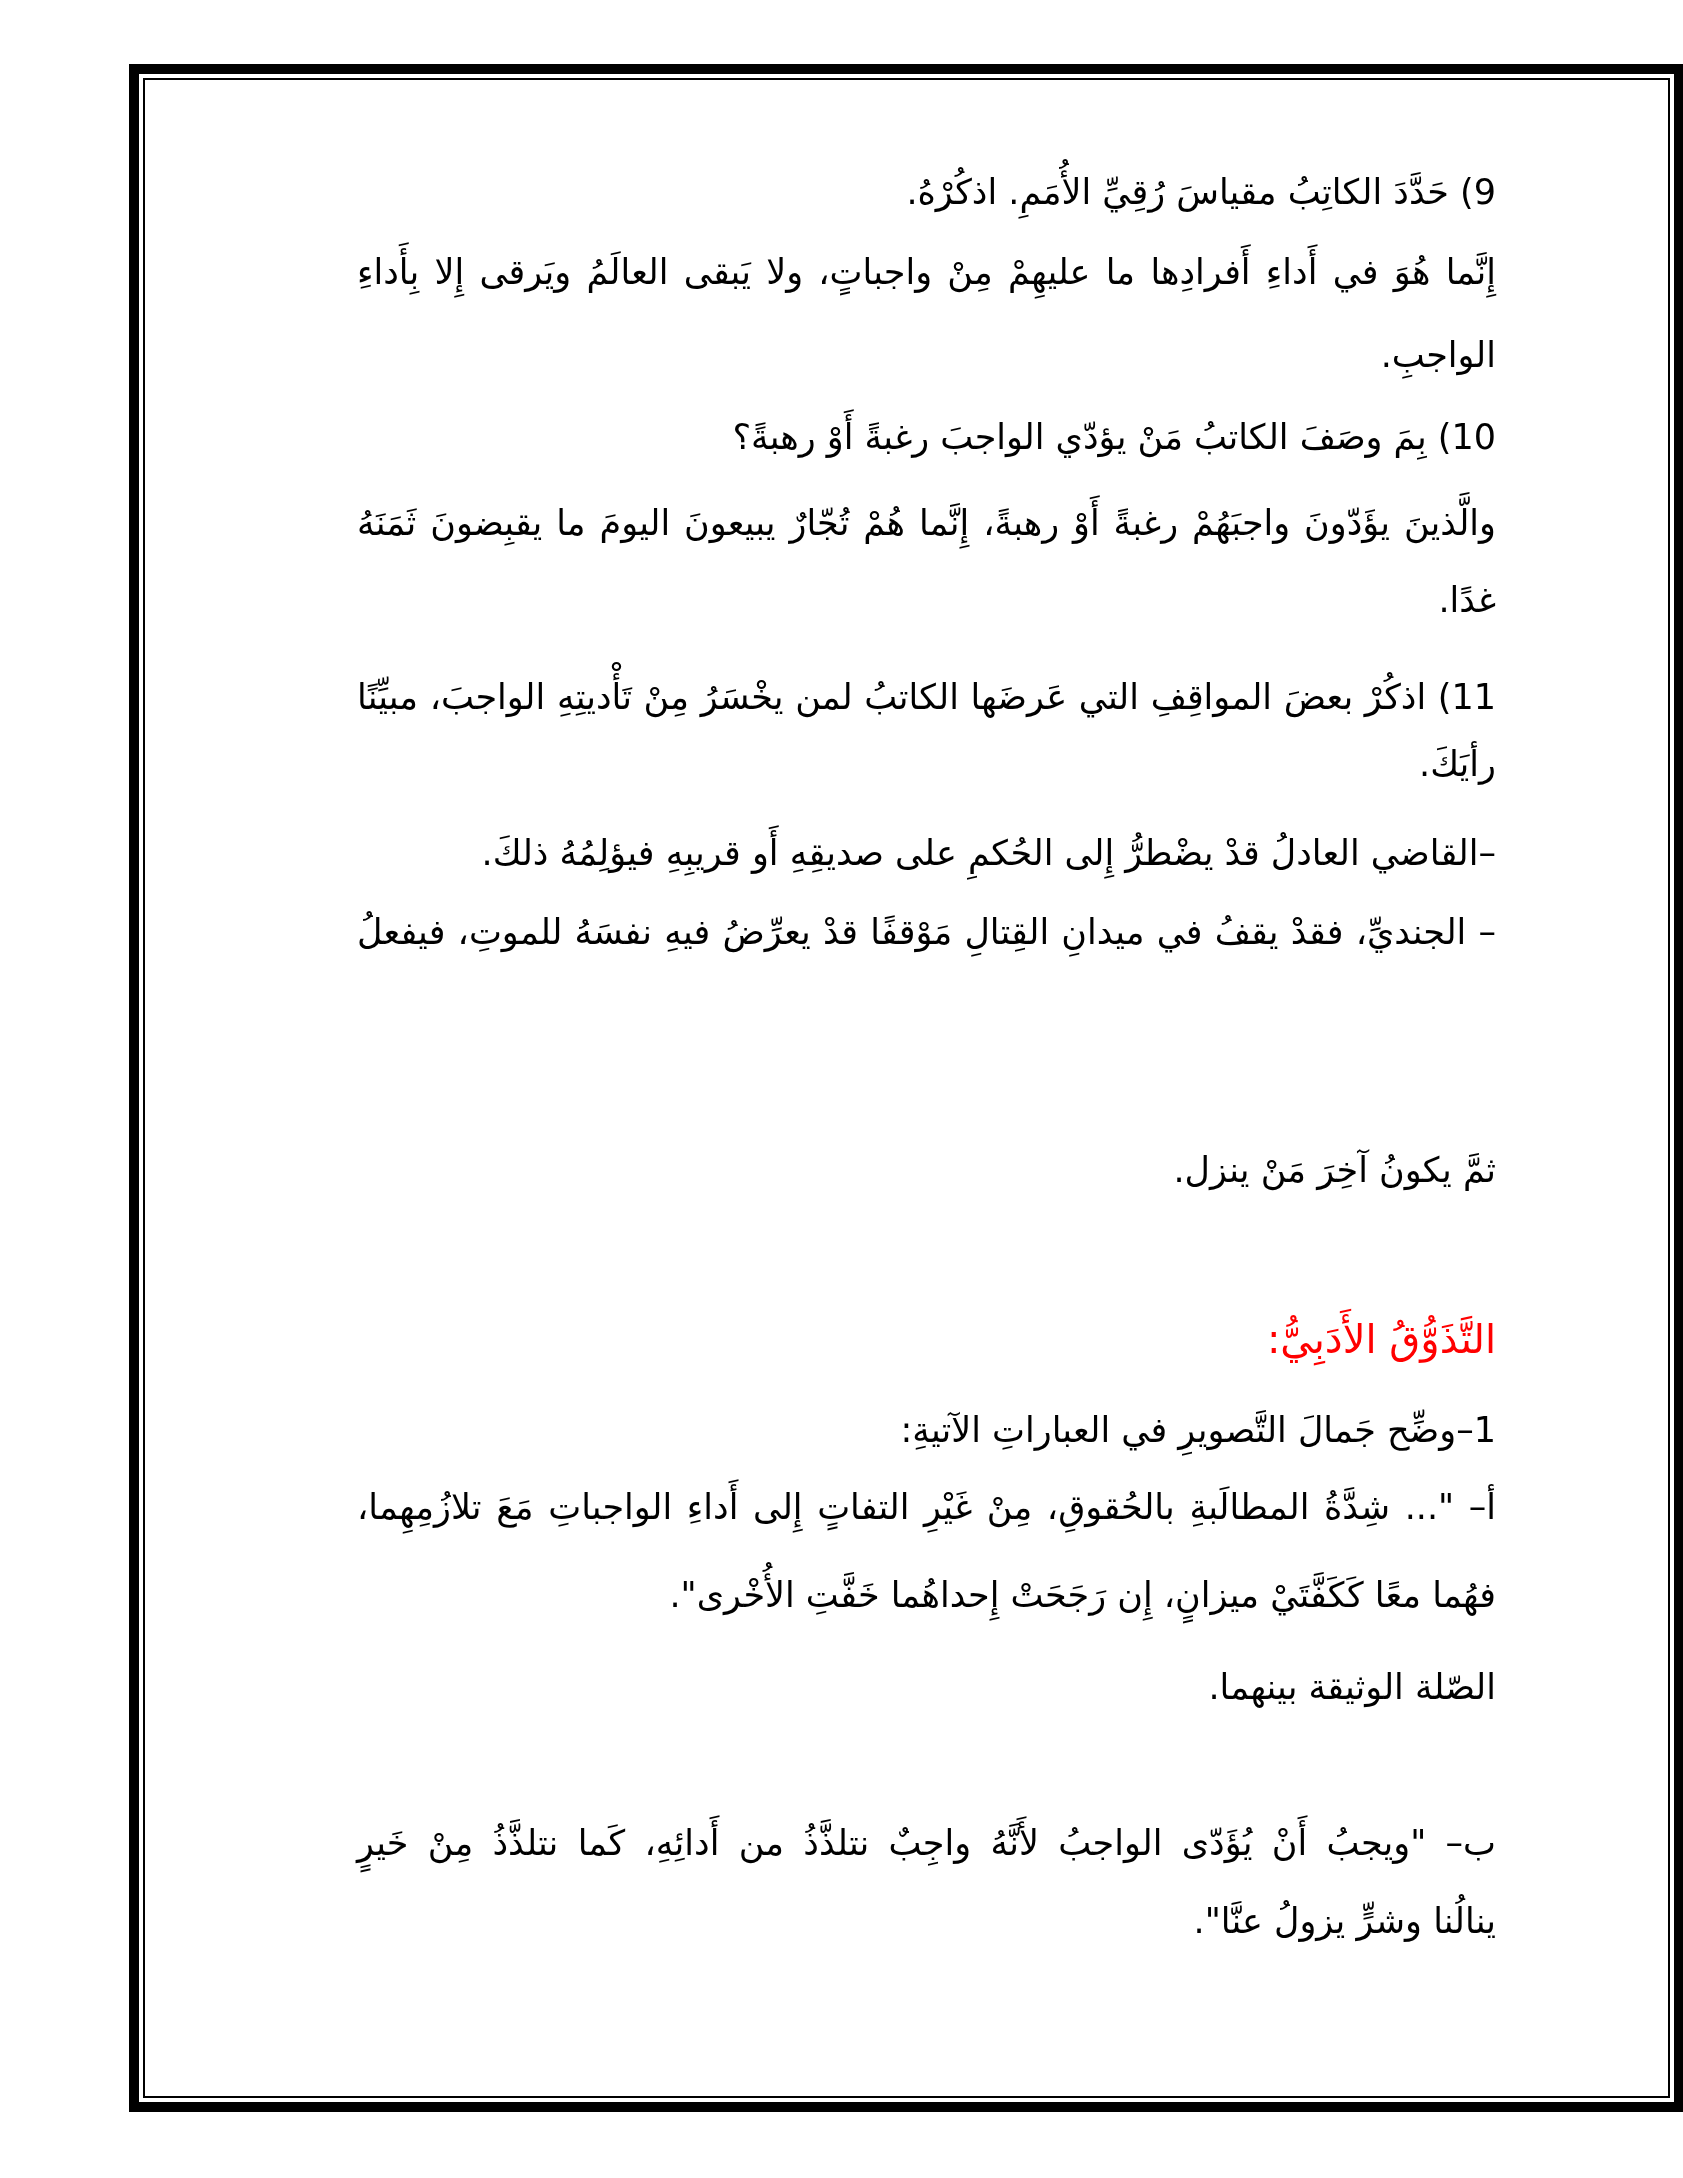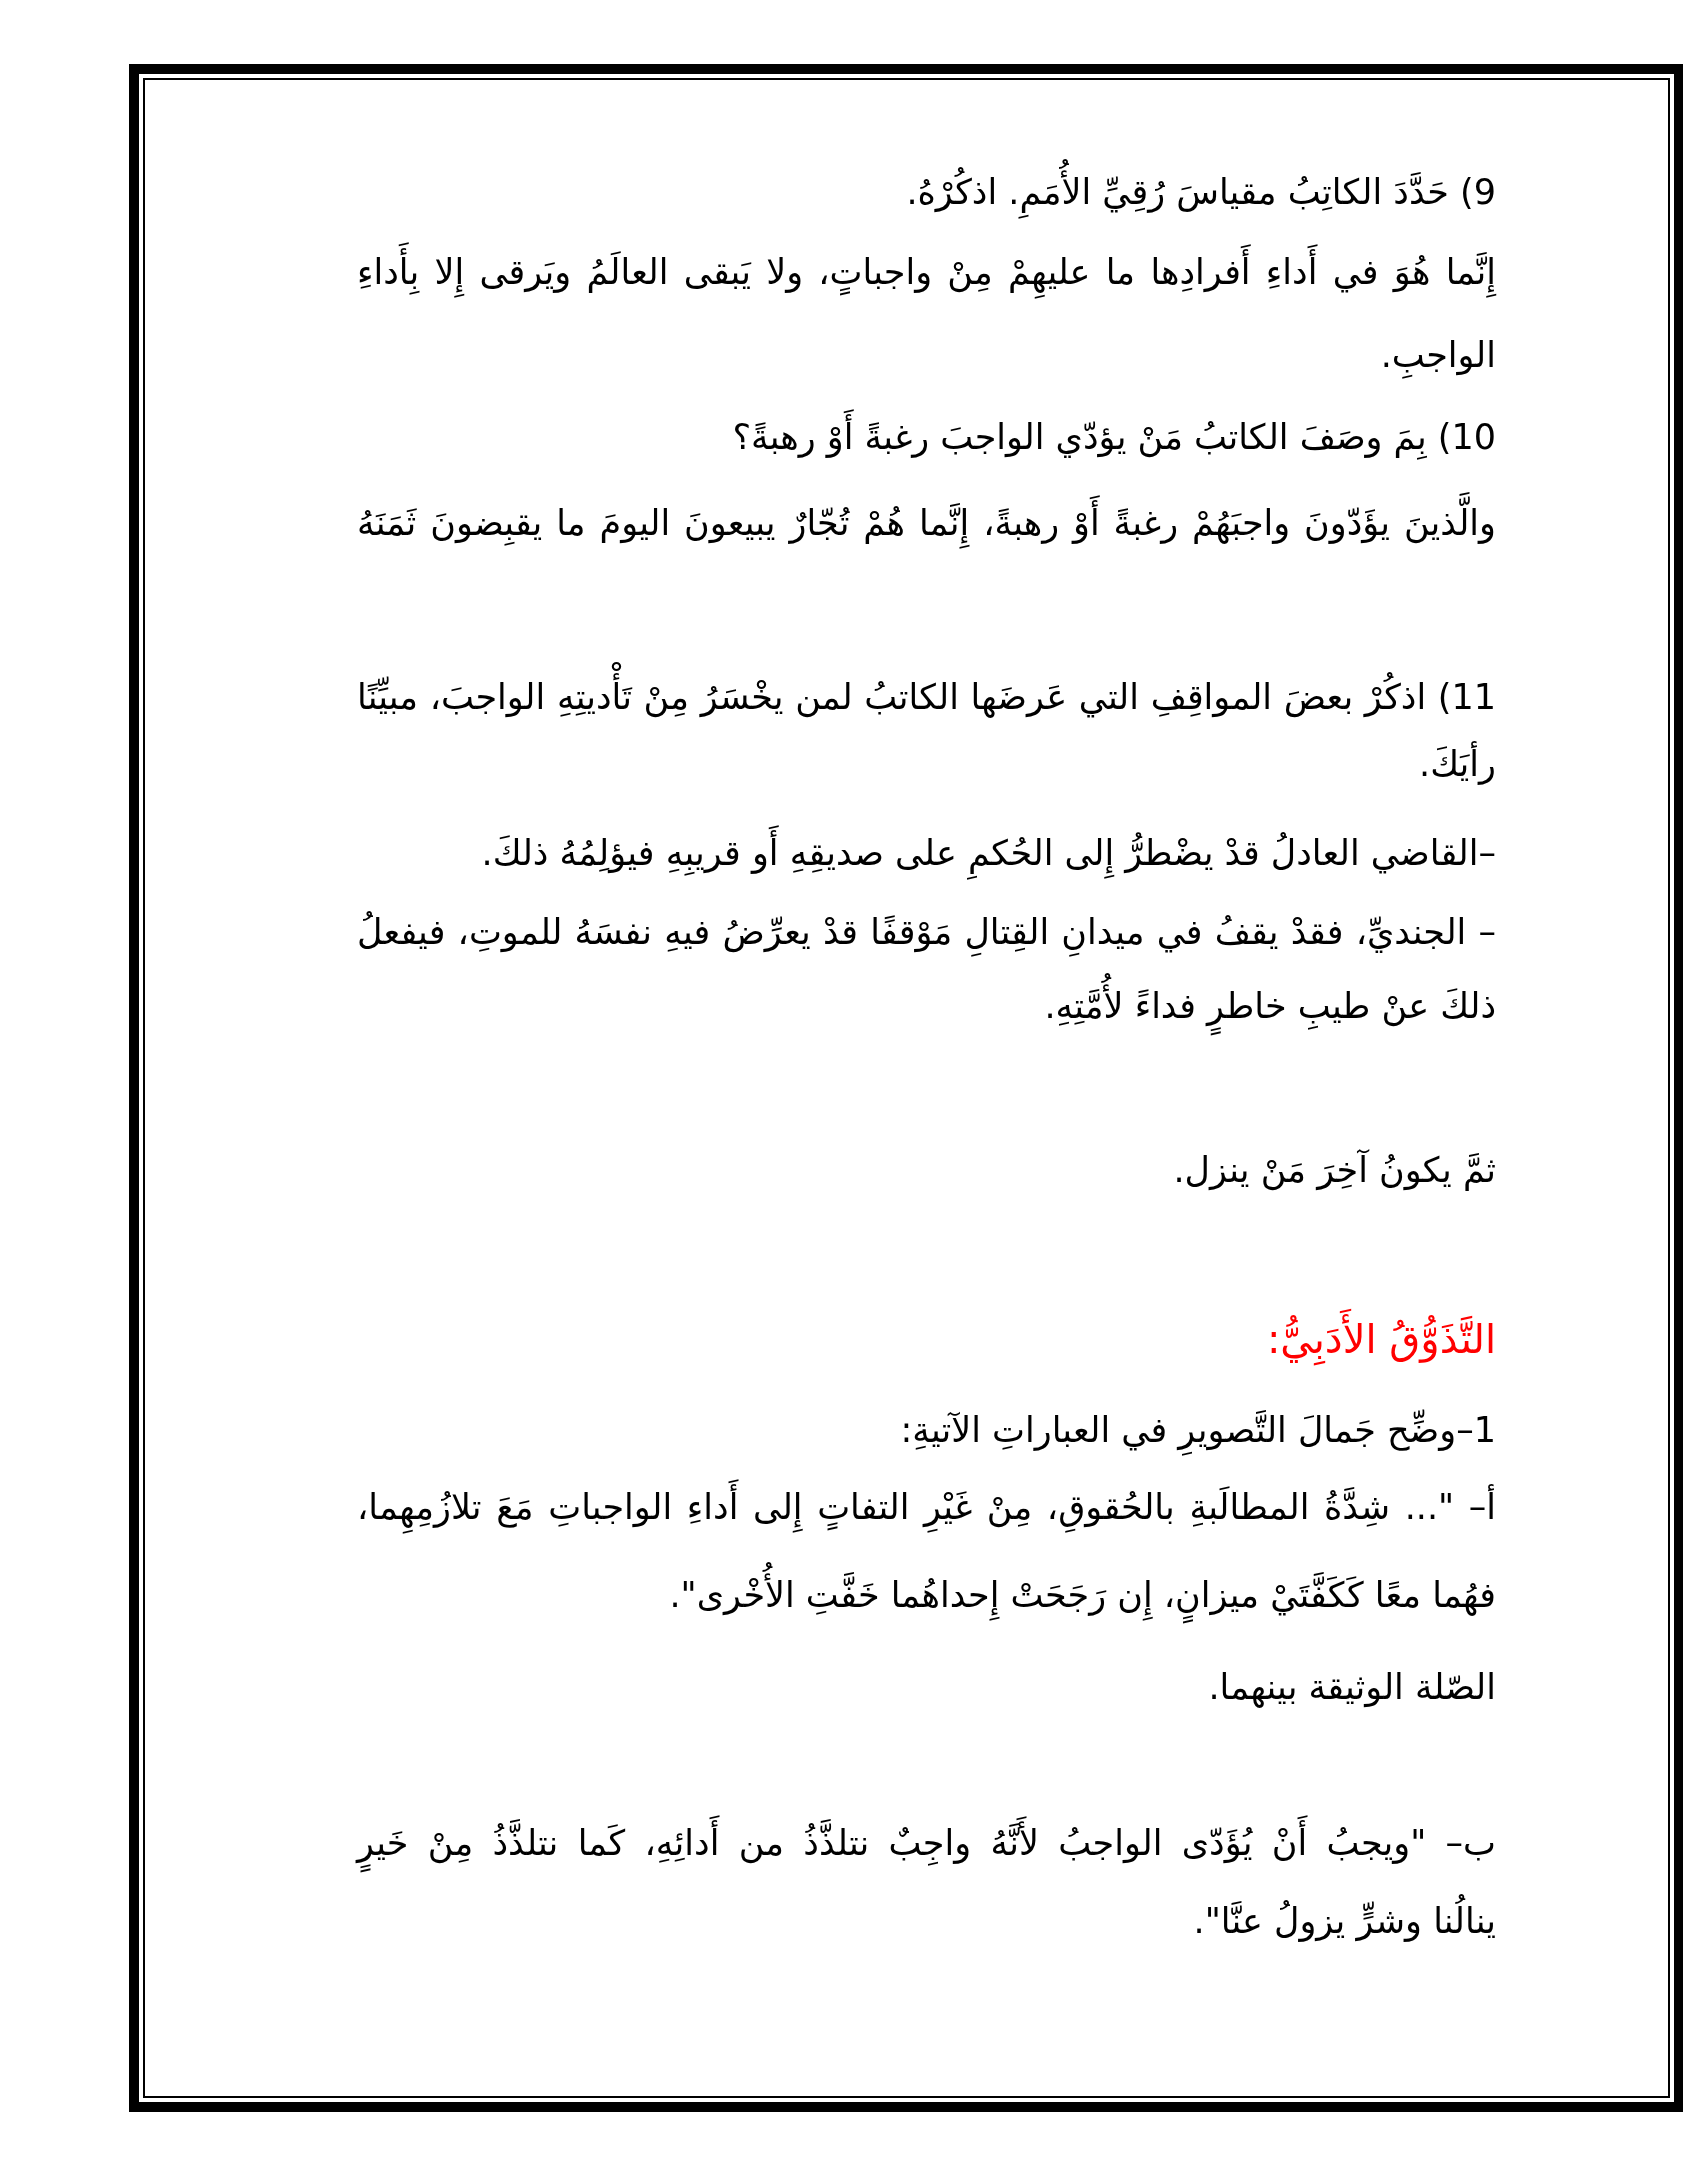--- a/index.html
+++ b/index.html
@@ -71,27 +71,27 @@
   </div>
 
   <div class="text-layer">
 
     <div class="tline" style="top:161px">9) حَدَّدَ الكاتِبُ مقياسَ رُقِيِّ الأُمَمِ. اذكُرْهُ.</div>
     <div class="tline fill" style="top:241px">إِنَّما هُوَ في أَداءِ أَفرادِها ما عليهِمْ مِنْ واجباتٍ، ولا يَبقى العالَمُ ويَرقى إِلا بِأَداءِ</div>
     <div class="tline" style="top:324px">الواجبِ.</div>
 
     <div class="tline" style="top:406px">10) بِمَ وصَفَ الكاتبُ مَنْ يؤدّي الواجبَ رغبةً أَوْ رهبةً؟</div>
     <div class="tline fill" style="top:492px">والَّذينَ يؤَدّونَ واجبَهُمْ رغبةً أَوْ رهبةً، إِنَّما هُمْ تُجّارٌ يبيعونَ اليومَ ما يقبِضونَ ثَمَنَهُ</div>
+    <div class="tline" style="top:569px">غدًا.</div>
 
     <div class="tline fill" style="top:666px">11) اذكُرْ بعضَ المواقِفِ التي عَرضَها الكاتبُ لمن يخْسَرُ مِنْ تَأْديتِهِ الواجبَ، مبيِّنًا</div>
     <div class="tline" style="top:733px">رأيَكَ.</div>
 
     <div class="tline" style="top:822px">–القاضي العادلُ قدْ يضْطرُّ إِلى الحُكمِ على صديقِهِ أَو قريبِهِ فيؤلِمُهُ ذلكَ.</div>
     <div class="tline fill" style="top:901px">– الجنديِّ، فقدْ يقفُ في ميدانِ القِتالِ مَوْقفًا قدْ يعرِّضُ فيهِ نفسَهُ للموتِ، فيفعلُ</div>
-    <div class="tline" style="top:975px">ذلكَ عنْ طيبِ خاطرٍ فداءً لأُمَّتِهِ.</div>
     <div class="tline" style="top:1139px">ثمَّ يكونُ آخِرَ مَنْ ينزل.</div>
 
     <div class="tline heading" style="top:1308px">التَّذَوُّقُ الأَدَبِيُّ:</div>
 
     <div class="tline" style="top:1399px">1–وضِّح جَمالَ التَّصويرِ في العباراتِ الآتيةِ:</div>
     <div class="tline fill" style="top:1476px">أ– "... شِدَّةُ المطالَبةِ بالحُقوقِ، مِنْ غَيْرِ التفاتٍ إِلى أَداءِ الواجباتِ مَعَ تلازُمِهِما،</div>
     <div class="tline" style="top:1564px">فهُما معًا كَكَفَّتَيْ ميزانٍ، إِن رَجَحَتْ إِحداهُما خَفَّتِ الأُخْرى".</div>
     <div class="tline" style="top:1656px">الصّلة الوثيقة بينهما.</div>
     <div class="tline fill" style="top:1812px">ب– "ويجبُ أَنْ يُؤَدّى الواجبُ لأَنَّهُ واجِبٌ نتلذَّذُ من أَدائِهِ، كَما نتلذَّذُ مِنْ خَيرٍ</div>
     <div class="tline" style="top:1890px">ينالُنا وشرٍّ يزولُ عنَّا".</div>

